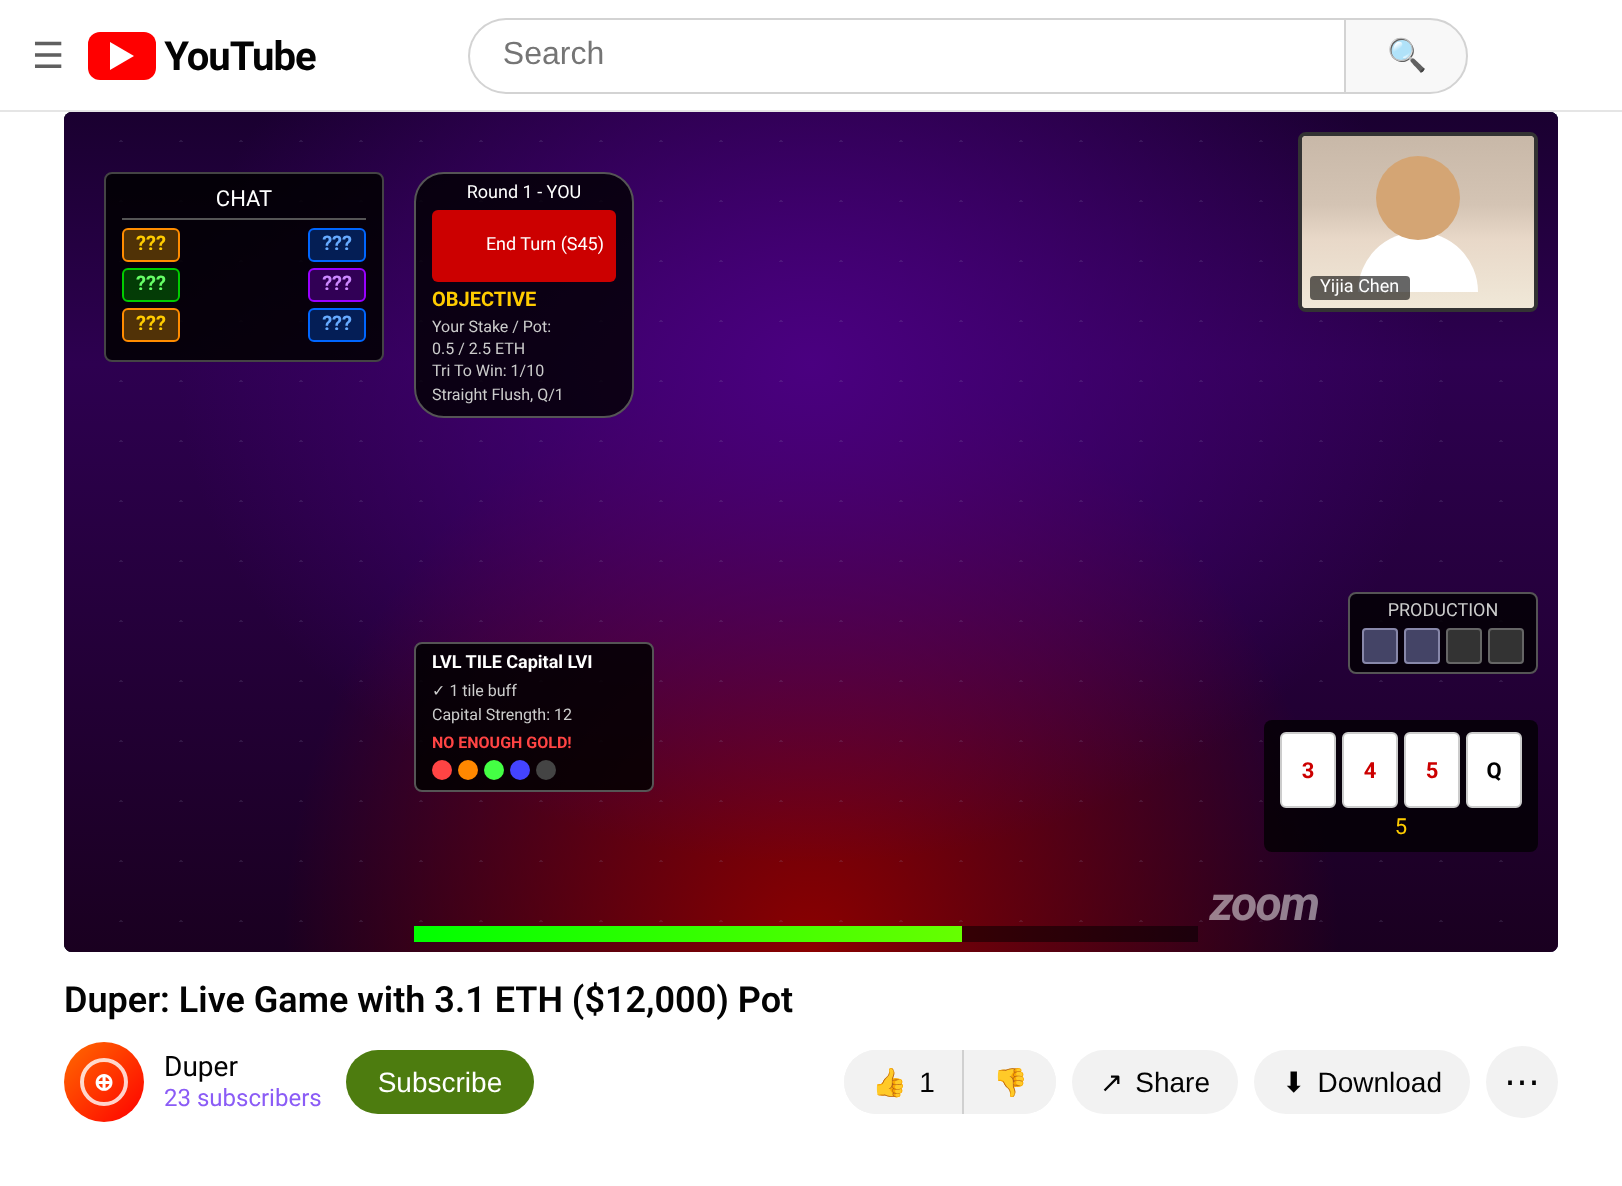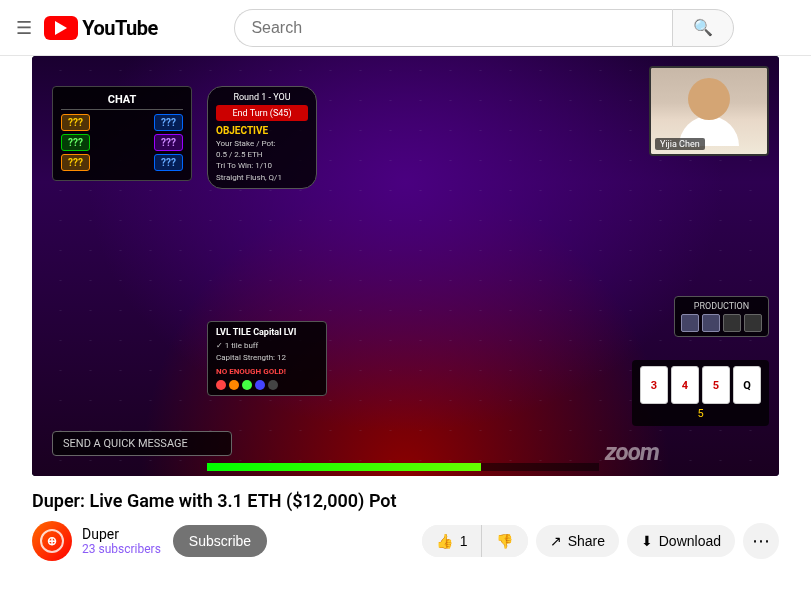--- a/index.html
+++ b/index.html
@@ -137,21 +137,21 @@
       left: 20px;
       background: rgba(0,0,0,0.85);
       border: 1px solid #444;
       border-radius: 4px;
       padding: 6px 8px;
       width: 140px;
     }
     .chat-title {
       color: #fff;
       font-size: 11px;
-      font-weight: bold;
+      font-weight: normal;
       text-align: center;
       margin-bottom: 4px;
       border-bottom: 1px solid #555;
       padding-bottom: 3px;
     }
     .chat-row {
       display: flex;
       justify-content: space-between;
       margin: 3px 0;
     }
@@ -196,22 +196,22 @@
     .round-title {
       color: #fff;
       font-size: 9px;
       text-align: center;
       margin-bottom: 3px;
     }
     .end-turn-btn {
       background: #cc0000;
       color: #fff;
       font-size: 9px;
-      text-align: center;
-      padding: 3px 6px;
+      text-align: right;
+      padding: 13px 6px;
       border-radius: 3px;
       margin-bottom: 4px;
     }
     .objective-title {
       color: #ffcc00;
       font-size: 10px;
       font-weight: bold;
       margin-top: 3px;
       margin-bottom: 2px;
     }
@@ -453,21 +453,21 @@
     .channel-name {
       font-size: 14px;
       font-weight: 400;
       color: #030303;
     }
     .subscribers {
       font-size: 12px;
       color: #8b5cf6;
     }
     .subscribe-btn {
-      background: #737373;
+      background: #4d7c0f;
       color: #fff;
       border: none;
       border-radius: 20px;
       padding: 8px 16px;
       font-size: 14px;
       font-weight: 500;
       cursor: pointer;
     }
 
     
@@ -588,21 +588,20 @@
       <div class="production-overlay">
         <div class="production-title">PRODUCTION</div>
         <div class="production-icons">
           <div class="prod-icon active"></div>
           <div class="prod-icon active"></div>
           <div class="prod-icon"></div>
           <div class="prod-icon"></div>
         </div>
       </div>
 
-      <div class="send-msg-bar">SEND A QUICK MESSAGE</div>
 
       <div class="lvl-overlay">
         <div class="lvl-title">LVL TILE    Capital LVI</div>
         <div class="lvl-text">✓ 1 tile buff<br>Capital Strength: 12</div>
         <div class="no-gold-warning">NO ENOUGH GOLD!</div>
         <div class="gems-row">
           <div class="gem" style="background:#ff4444"></div>
           <div class="gem" style="background:#ff8800"></div>
           <div class="gem" style="background:#44ff44"></div>
           <div class="gem" style="background:#4444ff"></div>

